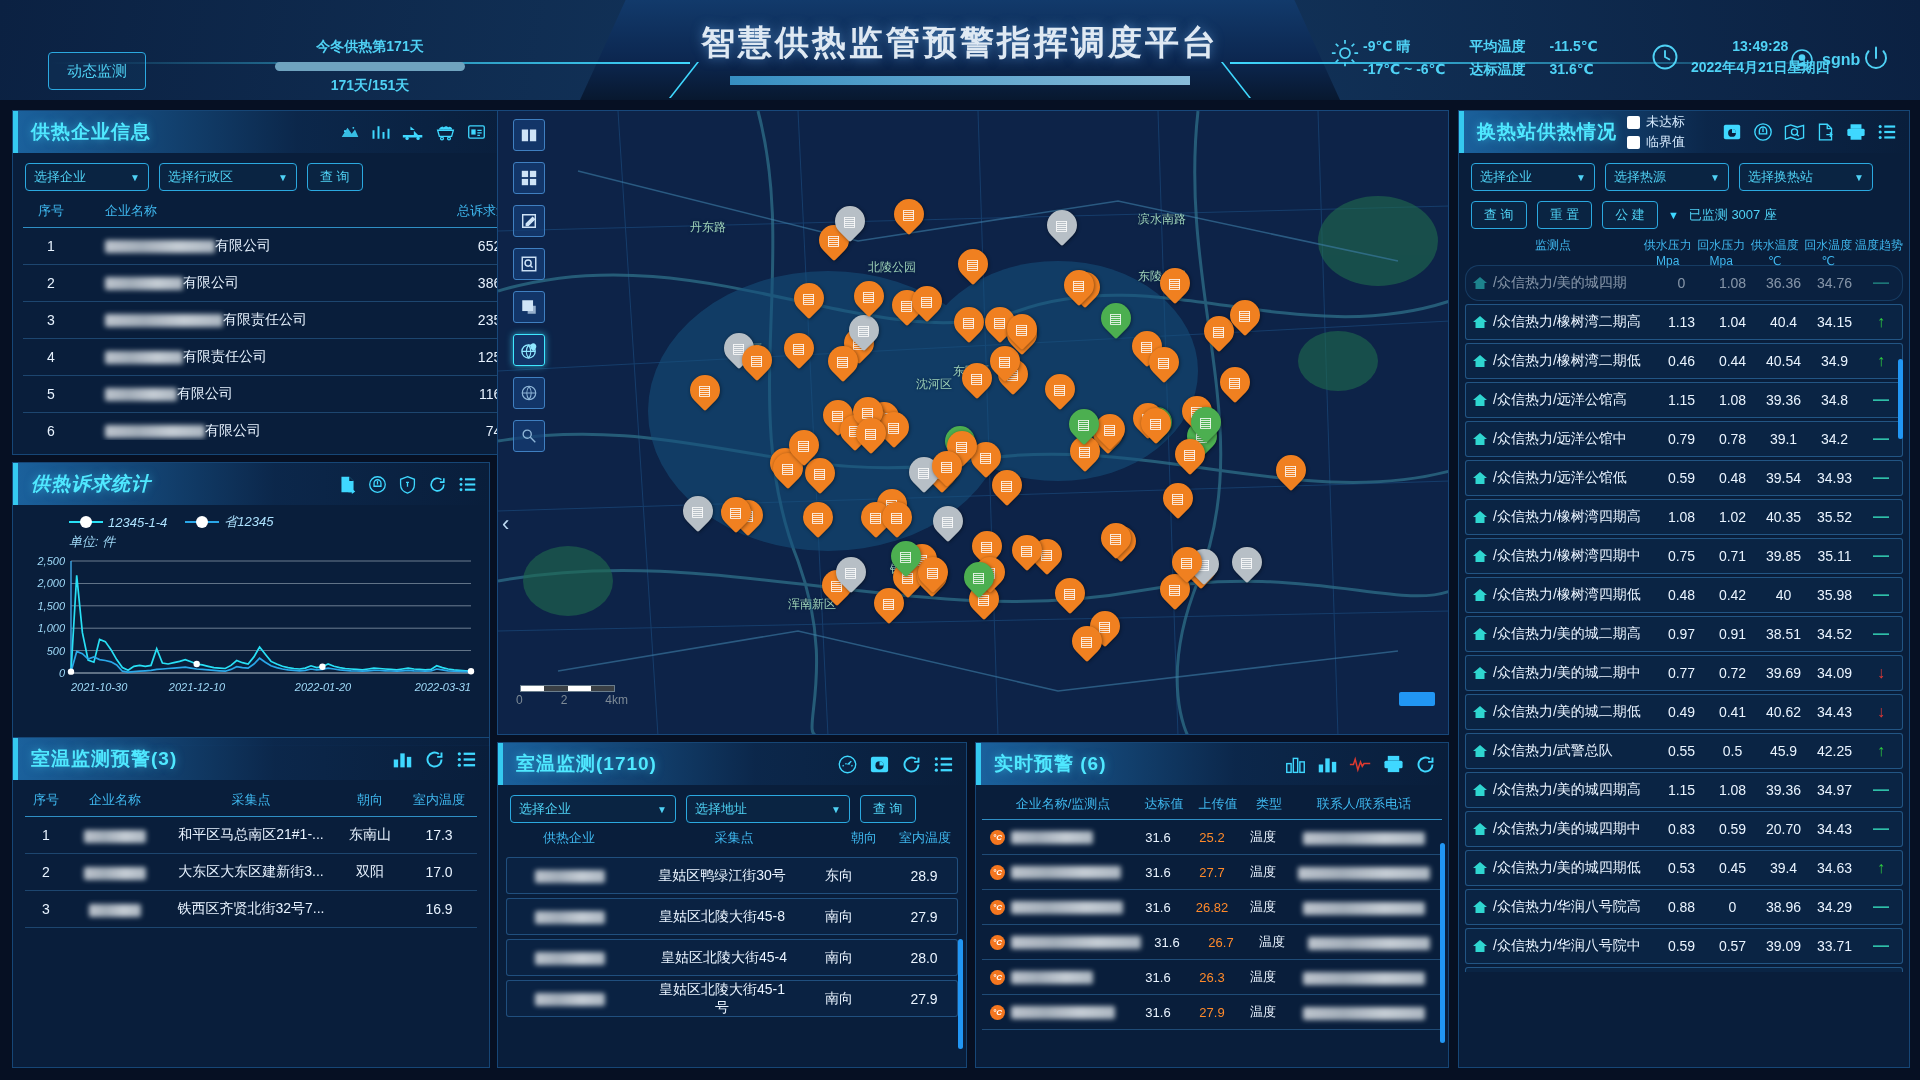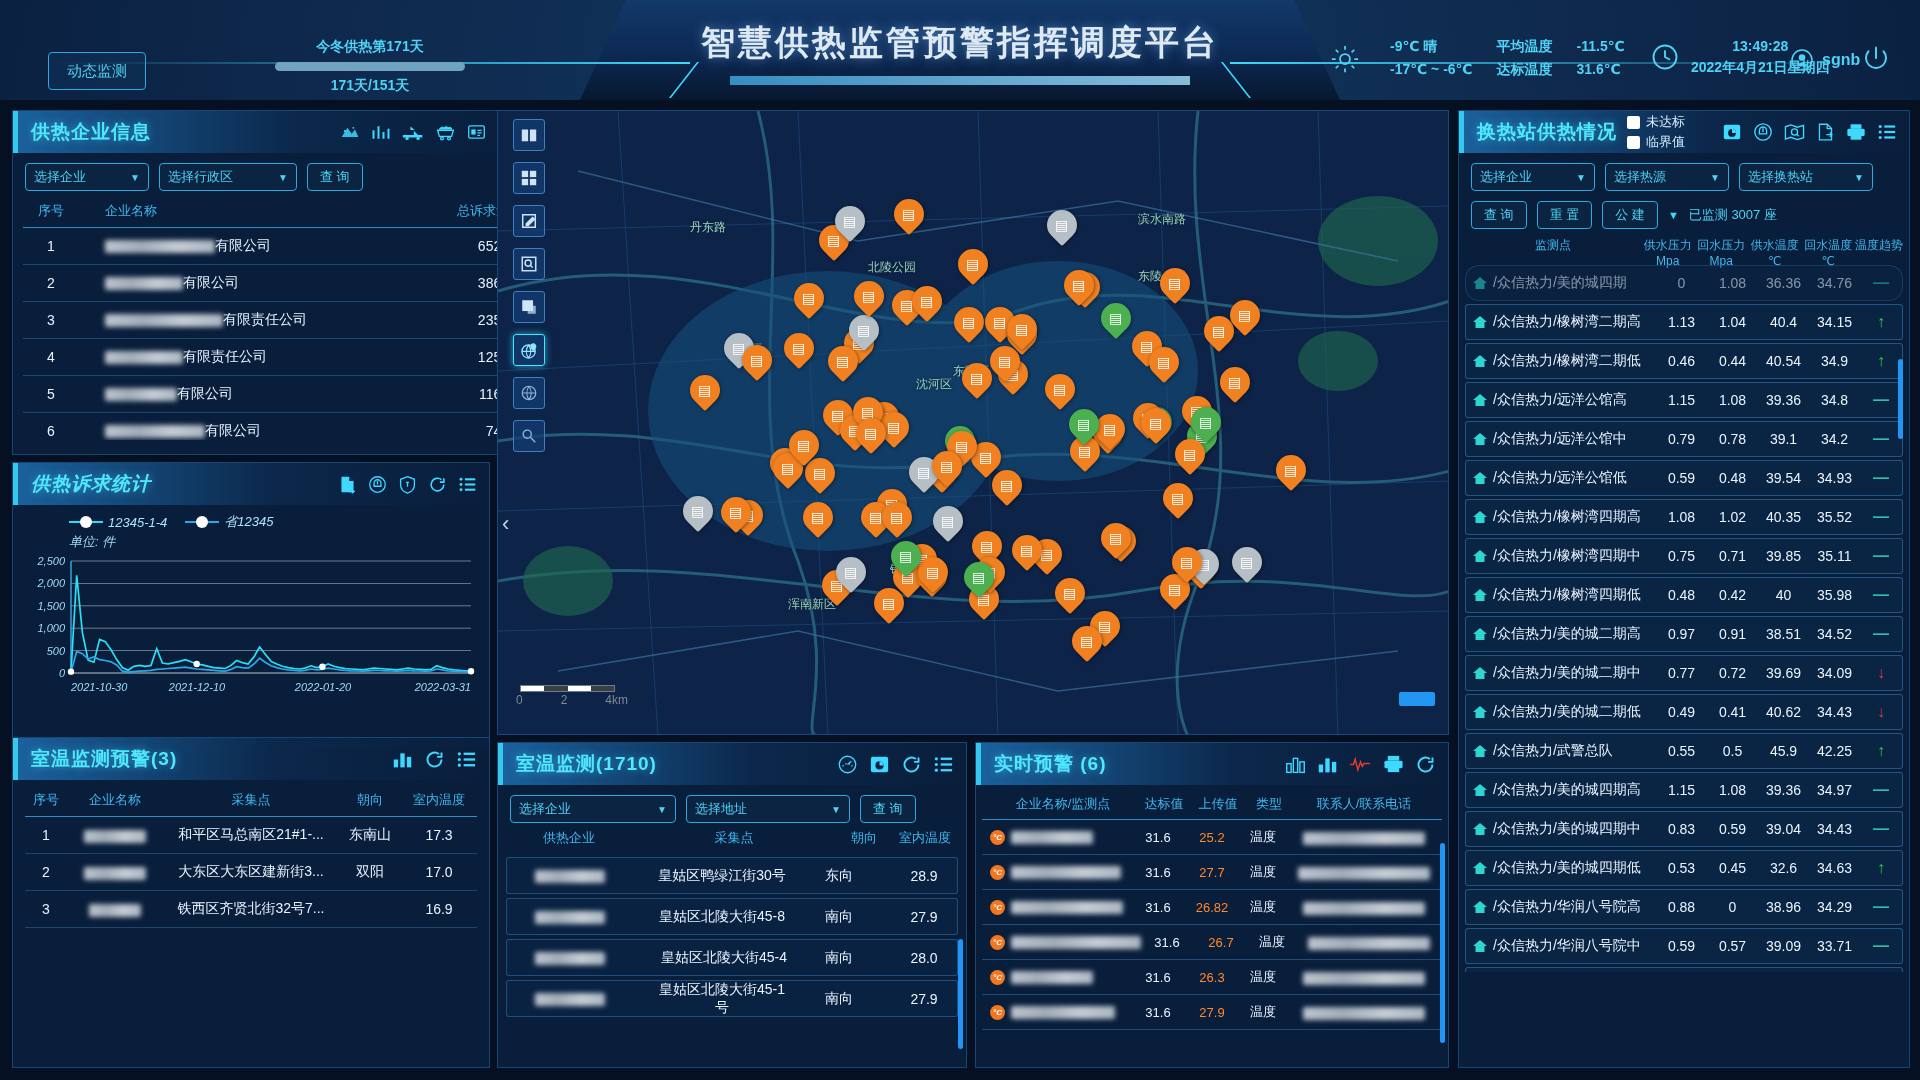--- a/index.html
+++ b/index.html
@@ -39,21 +39,21 @@
     border-right:2px solid #3fd8ff;transform:skewX(38deg);}
   .btn-dyn{position:absolute;left:48px;top:52px;width:98px;height:38px;
     border:1px solid #2ba9e0;border-radius:4px;color:#4fd2f5;font-size:15px;
     display:flex;align-items:center;justify-content:center;
     background:rgba(16,60,100,.35);cursor:pointer;}
   .season{position:absolute;left:265px;top:38px;width:210px;text-align:center;}
   .season-t{font-size:14px;font-weight:bold;color:#4fd2f5;}
   .season-bar{margin:6px auto;width:190px;height:9px;border-radius:5px;
     background:#6fa3bf;}
   .season-b{font-size:14px;font-weight:bold;color:#4fd2f5;}
-  .weather{position:absolute;left:1330px;top:38px;display:flex;align-items:center;gap:30px;}
+  .weather{position:absolute;left:1330px;top:38px;display:flex;align-items:flex-start;gap:3px;}
   .w-grid{display:grid;grid-template-columns:auto auto auto;
     column-gap:24px;row-gap:5px;font-size:14px;font-weight:bold;color:#4fd2f5;}
   .clockbox{position:absolute;left:1650px;top:36px;display:flex;align-items:center;gap:11px;}
   .ctxt{font-size:14px;font-weight:bold;color:#4fd2f5;line-height:1.5;text-align:center;}
   .userbox{position:absolute;left:1790px;top:48px;display:flex;align-items:center;gap:8px;
     font-size:16px;font-weight:bold;color:#4fd2f5;cursor:pointer;}
   .powerbox{position:absolute;left:1862px;top:44px;cursor:pointer;}
 
   
   .panel{position:absolute;background:rgba(10,32,62,.92);
@@ -1366,34 +1366,34 @@
       </div>
       <div class="srow">
         <div class="nm">
           <svg width="16" height="16" viewBox="0 0 16 16">
             <path d="M8 2 L15 8 H12.5 V14 H3.5 V8 H1 Z" fill="#2fd6d0"></path>
           </svg>
           <span>/众信热力/美的城四期中</span>
         </div>
         <div class="v">0.83</div>
         <div class="v">0.59</div>
-        <div class="v">39.04</div>
+        <div class="v">20.70</div>
         <div class="v">34.43</div>
         <div class="tr flat">—</div>
       </div>
       <div class="srow">
         <div class="nm">
           <svg width="16" height="16" viewBox="0 0 16 16">
             <path d="M8 2 L15 8 H12.5 V14 H3.5 V8 H1 Z" fill="#2fd6d0"></path>
           </svg>
           <span>/众信热力/美的城四期低</span>
         </div>
         <div class="v">0.53</div>
         <div class="v">0.45</div>
-        <div class="v">32.6</div>
+        <div class="v">39.4</div>
         <div class="v">34.63</div>
         <div class="tr up">↑</div>
       </div>
       <div class="srow">
         <div class="nm">
           <svg width="16" height="16" viewBox="0 0 16 16">
             <path d="M8 2 L15 8 H12.5 V14 H3.5 V8 H1 Z" fill="#2fd6d0"></path>
           </svg>
           <span>/众信热力/华润八号院高</span>
         </div>

